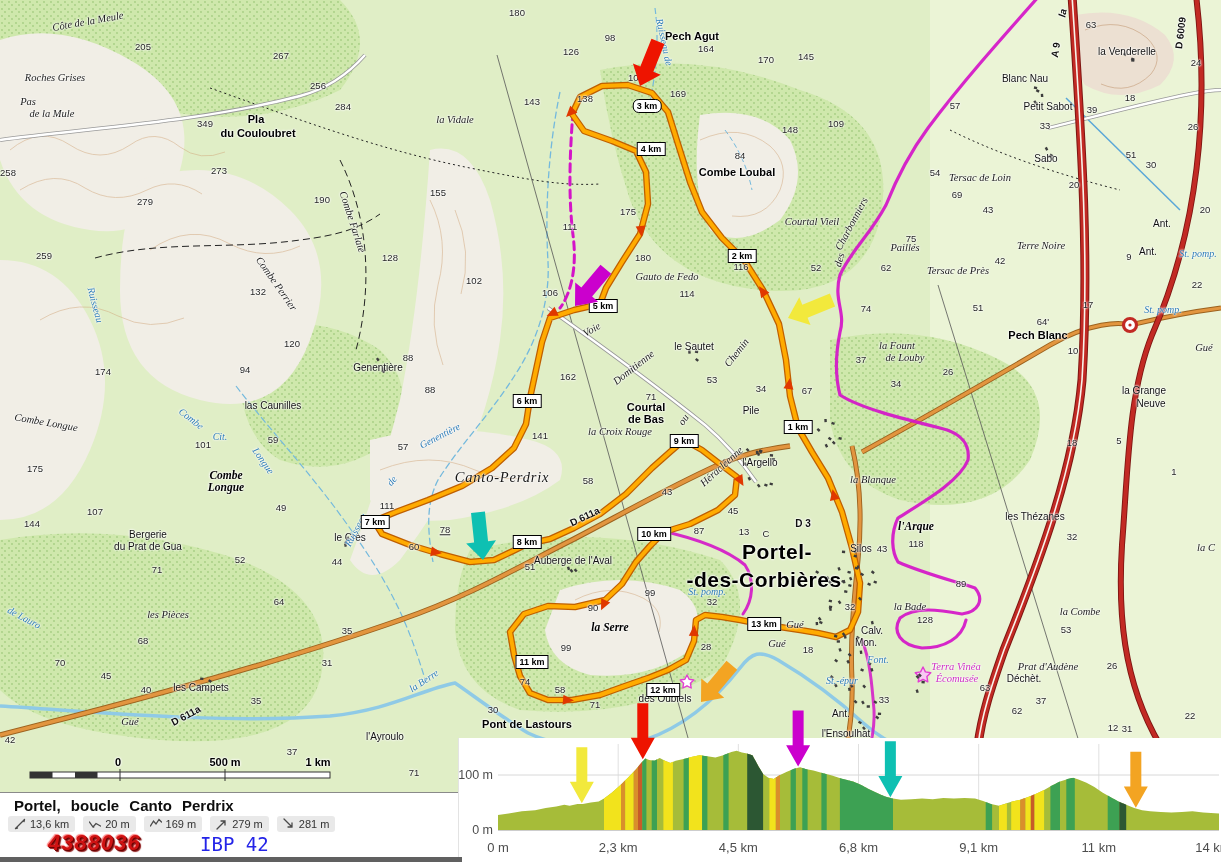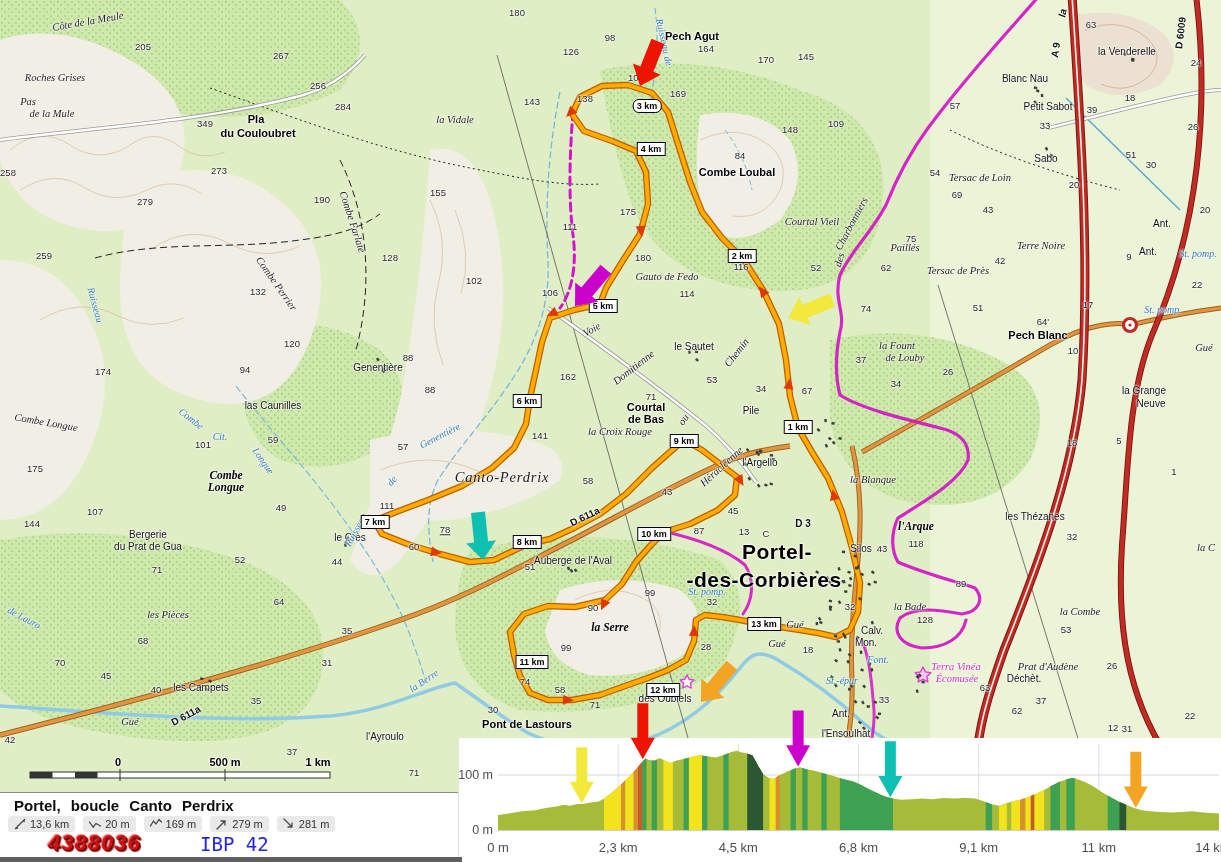--- a/index.html
+++ b/index.html
@@ -322,21 +322,21 @@
         <span class="lb lb-n" style="left: 281px; top: 508px;">49</span>
         <span class="lb lb-p" style="left: 148px; top: 535px;">Bergerie</span>
         <span class="lb lb-p" style="left: 148px; top: 547px;">du Prat de Gua</span>
         <span class="lb lb-w" style="left: 95px; top: 305px; transform: translate(-50%, -50%) rotate(75deg);">Ruisseau</span>
         <span class="lb lb-w" style="left: 24px; top: 618px; transform: translate(-50%, -50%) rotate(28deg);">de Lauro</span>
         <span class="lb lb-na" style="left: 168px; top: 615px;">les Pièces</span>
         <span class="lb lb-n" style="left: 279px; top: 602px;">64</span>
         <span class="lb lb-n" style="left: 143px; top: 641px;">68</span>
         <span class="lb lb-n" style="left: 60px; top: 663px;">70</span>
         <span class="lb lb-n" style="left: 106px; top: 676px;">45</span>
-        <span class="lb lb-n" style="left: 150px; top: 690px; padding-left: 12px;">40</span>
+        <span class="lb lb-n" style="left: 140px; top: 690px; padding-left: 12px;">40</span>
         <span class="lb lb-p" style="left: 201px; top: 688px;">les Campets</span>
         <span class="lb lb-n" style="left: 256px; top: 701px;">35</span>
         <span class="lb lb-n" style="left: 347px; top: 631px;">35</span>
         <span class="lb lb-n" style="left: 327px; top: 663px;">31</span>
         <span class="lb lb-na" style="left: 130px; top: 722px;">Gué</span>
         <span class="lb lb-rd" style="left: 186px; top: 716px; transform: translate(-50%, -50%) rotate(-28deg);">D 611a</span>
         <span class="lb lb-w" style="left: 424px; top: 681px; transform: translate(-50%, -50%) rotate(-33deg);">la Berre</span>
         <span class="lb lb-p" style="left: 385px; top: 737px;">l'Ayroulo</span>
         <span class="lb lb-n" style="left: 292px; top: 752px;">37</span>
         <span class="lb lb-n" style="left: 414px; top: 773px;">71</span>

